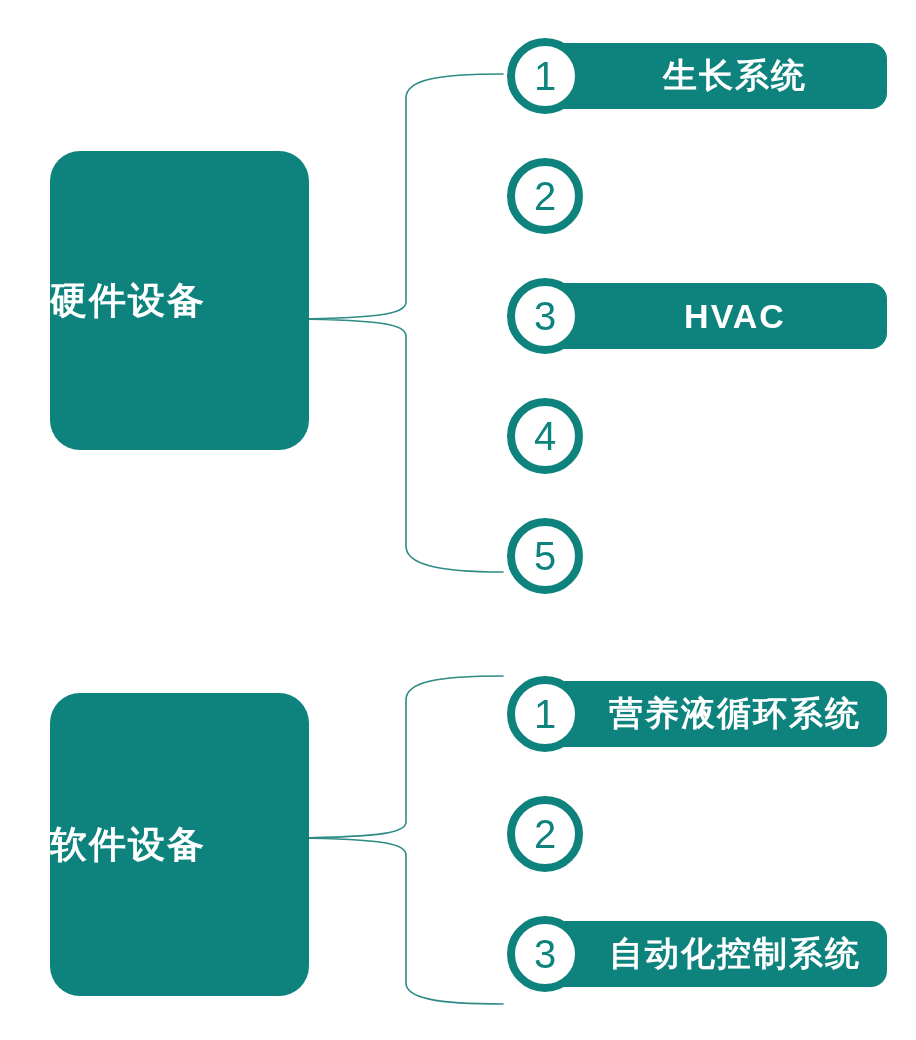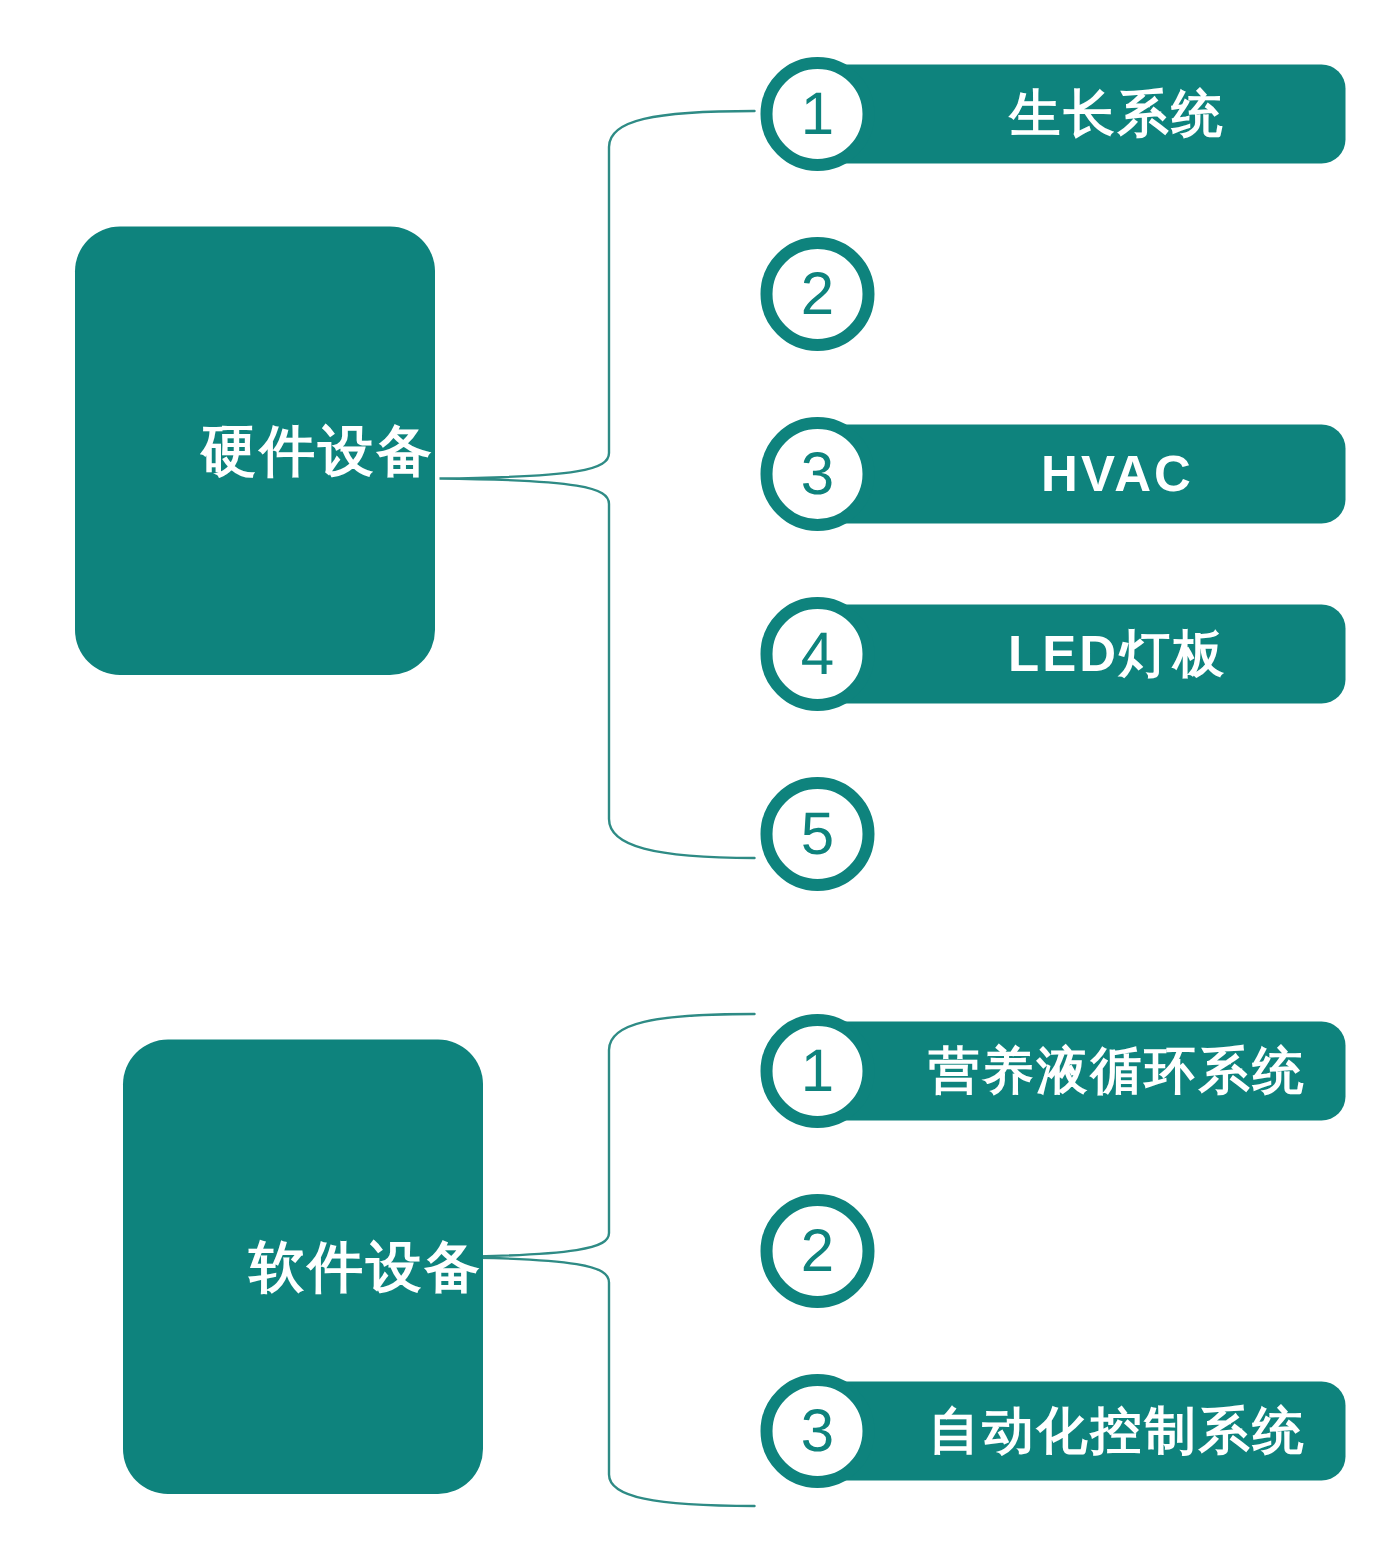--- a/index.html
+++ b/index.html
@@ -28,45 +28,45 @@
   }
   .brace{
     fill:none;
     stroke:var(--connector);
     stroke-width:1.6;
     stroke-linecap:round;
   }
   .group-box{
     position:absolute;
     left:50px;
-    width:240px;
+    width:259px;
     background:var(--teal);
     border-radius:30px;
     display:flex;
     align-items:center;
-    justify-content:flex-end;
+    justify-content:flex-start;
   }
   .group-box .group-label{
     color:var(--text-on-teal);
     font-size:37px;
     font-weight:bold;
     letter-spacing:2px;
     white-space:nowrap;
   }
   .box-hw{top:151px;height:299px;}
-  .box-sw{top:693px;height:303px;margin-left:32px;}
+  .box-sw{top:693px;height:303px;}
   .item{
     position:absolute;
     left:507px;
     width:380px;
     height:76px;
   }
   .bar{
     position:absolute;
-    left:33px;
+    left:23px;
     top:5px;
     width:357px;
     height:66px;
     background:var(--teal);
     border-radius:16px;
     display:flex;
     align-items:center;
     justify-content:center;
     padding-left:53px;
   }
@@ -131,23 +131,20 @@
   <div class="item" style="top:278px">
     <div class="bar">
       <span class="item-label">HVAC</span>
     </div>
     <div class="badge">
       <span class="item-num">3</span>
     </div>
   </div>
 
   <div class="item" style="top:398px">
-    <div class="bar">
-      <span class="item-label">LED灯板</span>
-    </div>
     <div class="badge">
       <span class="item-num">4</span>
     </div>
   </div>
 
   <div class="item" style="top:518px">
     <div class="badge">
       <span class="item-num">5</span>
     </div>
   </div>

